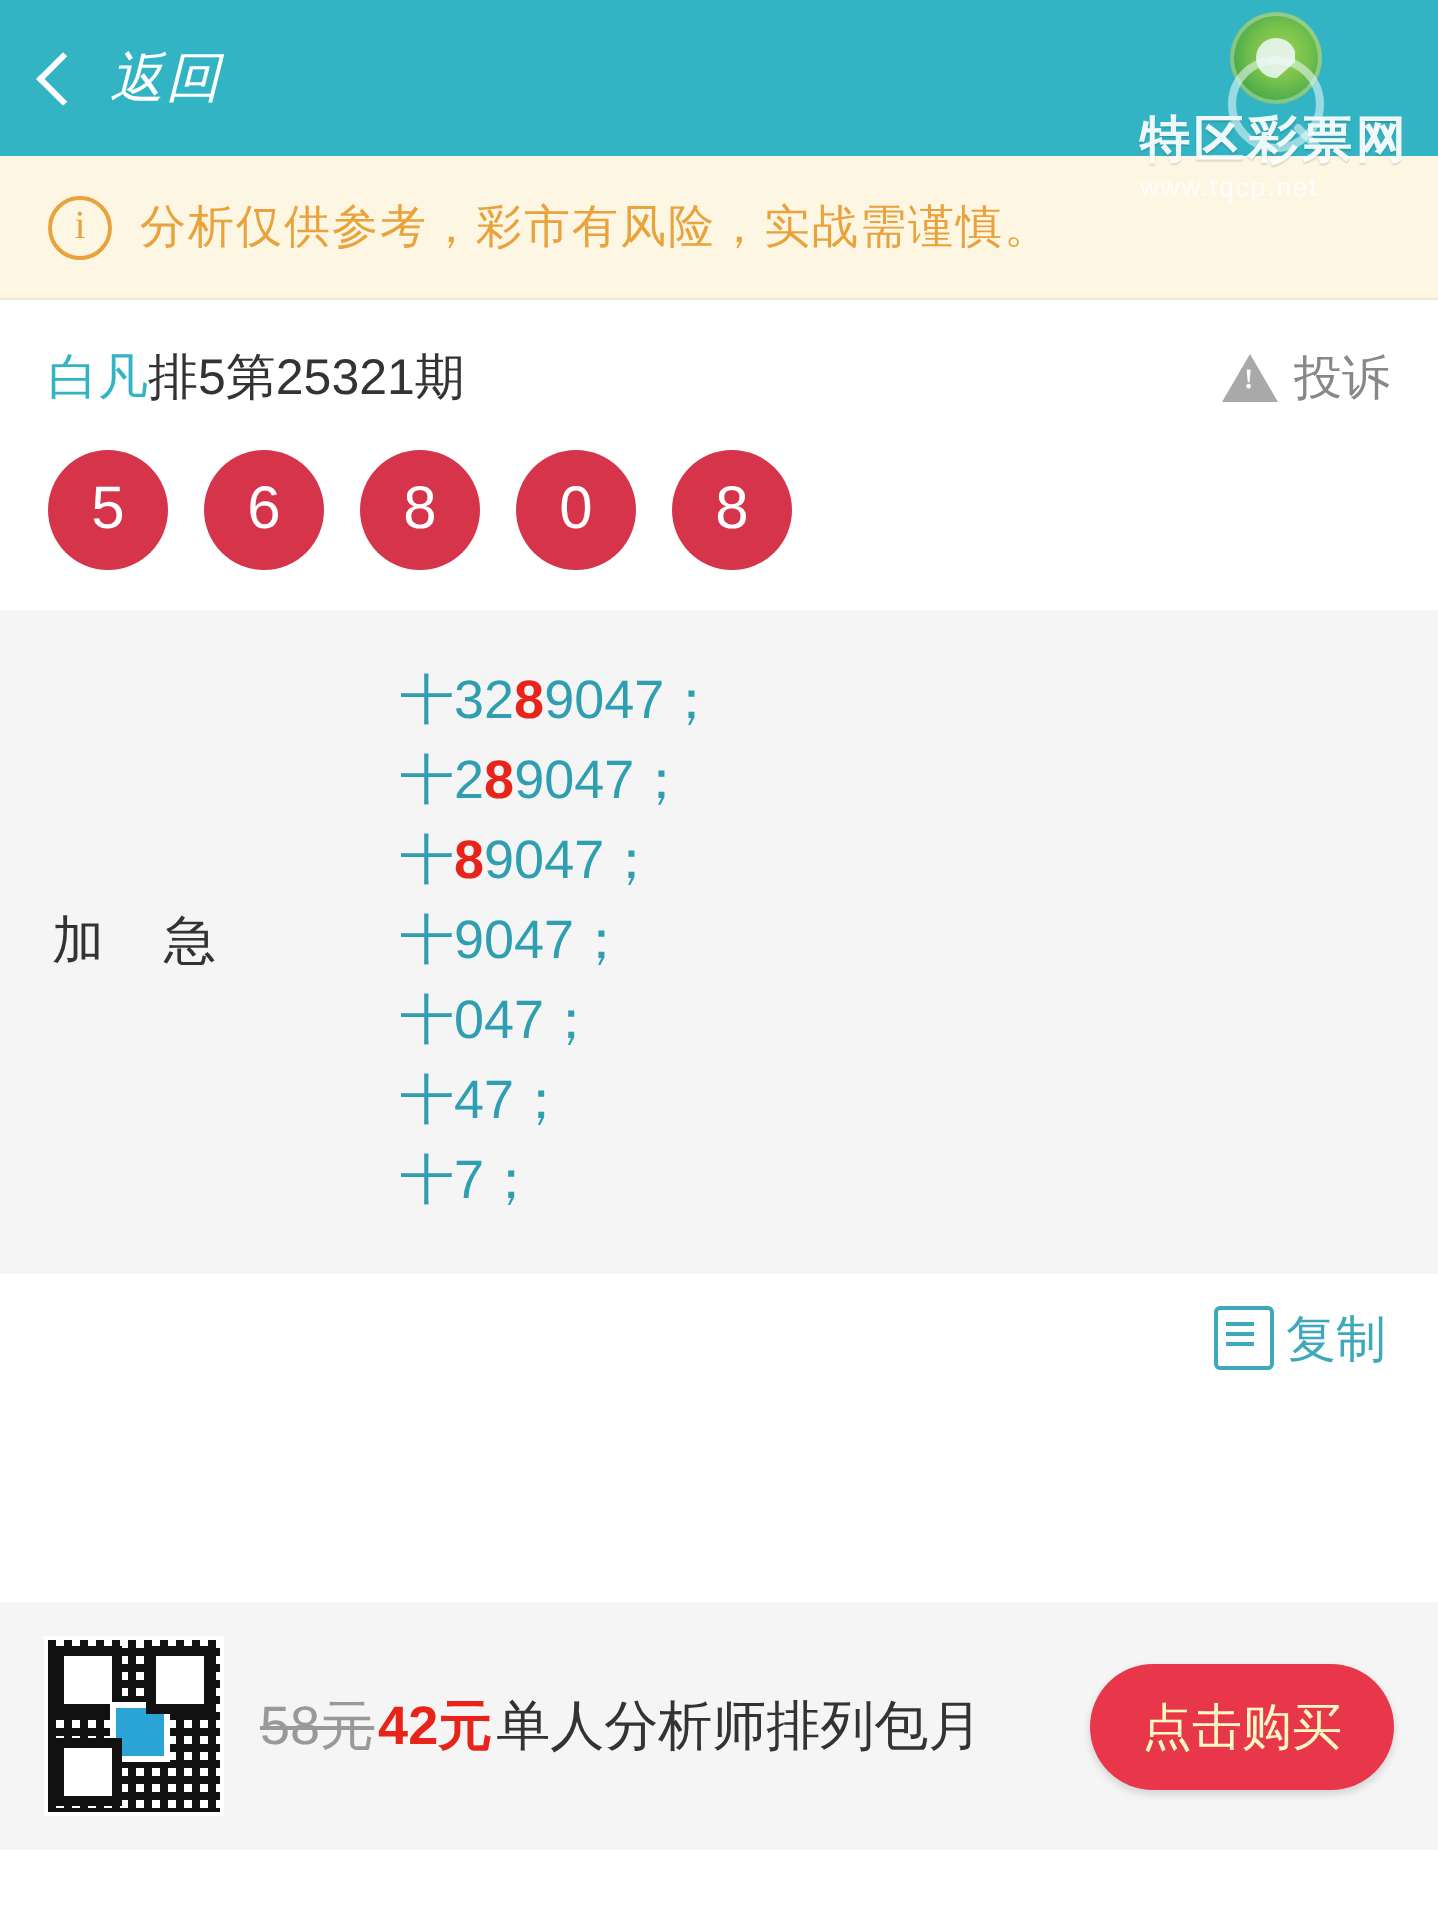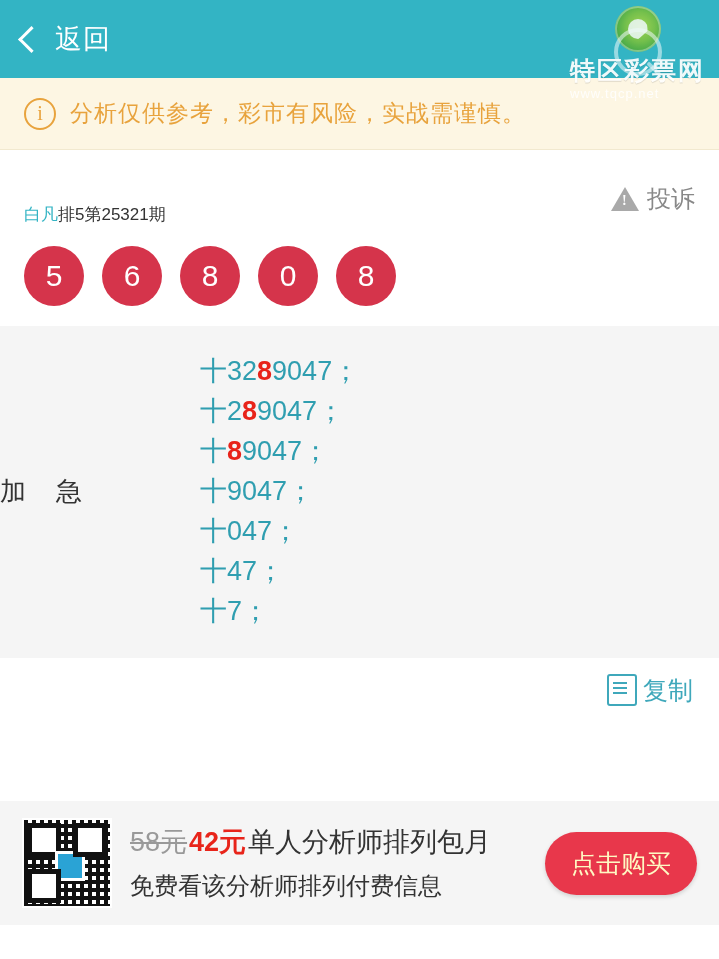--- a/index.html
+++ b/index.html
@@ -31,20 +31,21 @@
     padding: 0 18px;
     box-sizing: border-box;
     position: relative;
     flex: none;
   }
   .back-btn {
     display: flex;
     align-items: center;
     gap: 14px;
     cursor: pointer;
+    font-style: italic;
   }
   .chev {
     width: 16px;
     height: 16px;
     border-left: 3px solid #ffffff;
     border-bottom: 3px solid #ffffff;
     transform: rotate(45deg);
     margin-left: 4px;
   }
   .back-label {
@@ -152,23 +153,22 @@
   
   .title-row {
     display: flex;
     align-items: center;
     justify-content: space-between;
     padding: 22px 24px 8px 24px;
     box-sizing: border-box;
     flex: none;
   }
   .title-text {
-    font-size: 17px;
+    font-size: 25px;
     color: #333333;
-    margin-top: 31px;
   }
   .title-text .nick {
     color: #33b4c4;
   }
   .complain {
     display: flex;
     align-items: center;
     gap: 8px;
     cursor: pointer;
     font-family: Liberation Serif, serif;
@@ -222,20 +222,21 @@
     padding: 26px 0 26px 0;
     display: flex;
     align-items: center;
     flex: none;
   }
   .panel-label {
     width: 200px;
     flex: none;
     font-size: 26px;
     color: #333333;
+    padding-left: 26px;
     box-sizing: border-box;
     letter-spacing: 30px;
   }
   .panel-lines {
     font-size: 27px;
     color: #2f9eb0;
     line-height: 1.48;
     font-family: "Liberation Sans", sans-serif;
   }
   .panel-lines .hl {
@@ -433,19 +434,18 @@
     <div class="qr">
       <span class="qr-center"></span>
       <span class="qr-bl"></span>
     </div>
     <div class="promo-text">
       <div class="promo-line1">
         <span class="promo-old">58元</span>
           <span class="promo-new">42元</span>
           <span>单人分析师排列包月</span>
       </div>
-      <div class="promo-line2">免费看该分析师排列付费信息</div>
     </div>
     <div class="buy-btn">点击购买</div>
   </div>
 
   <div class="bottom-strip"></div>
 </div>
 
 </body></html>

